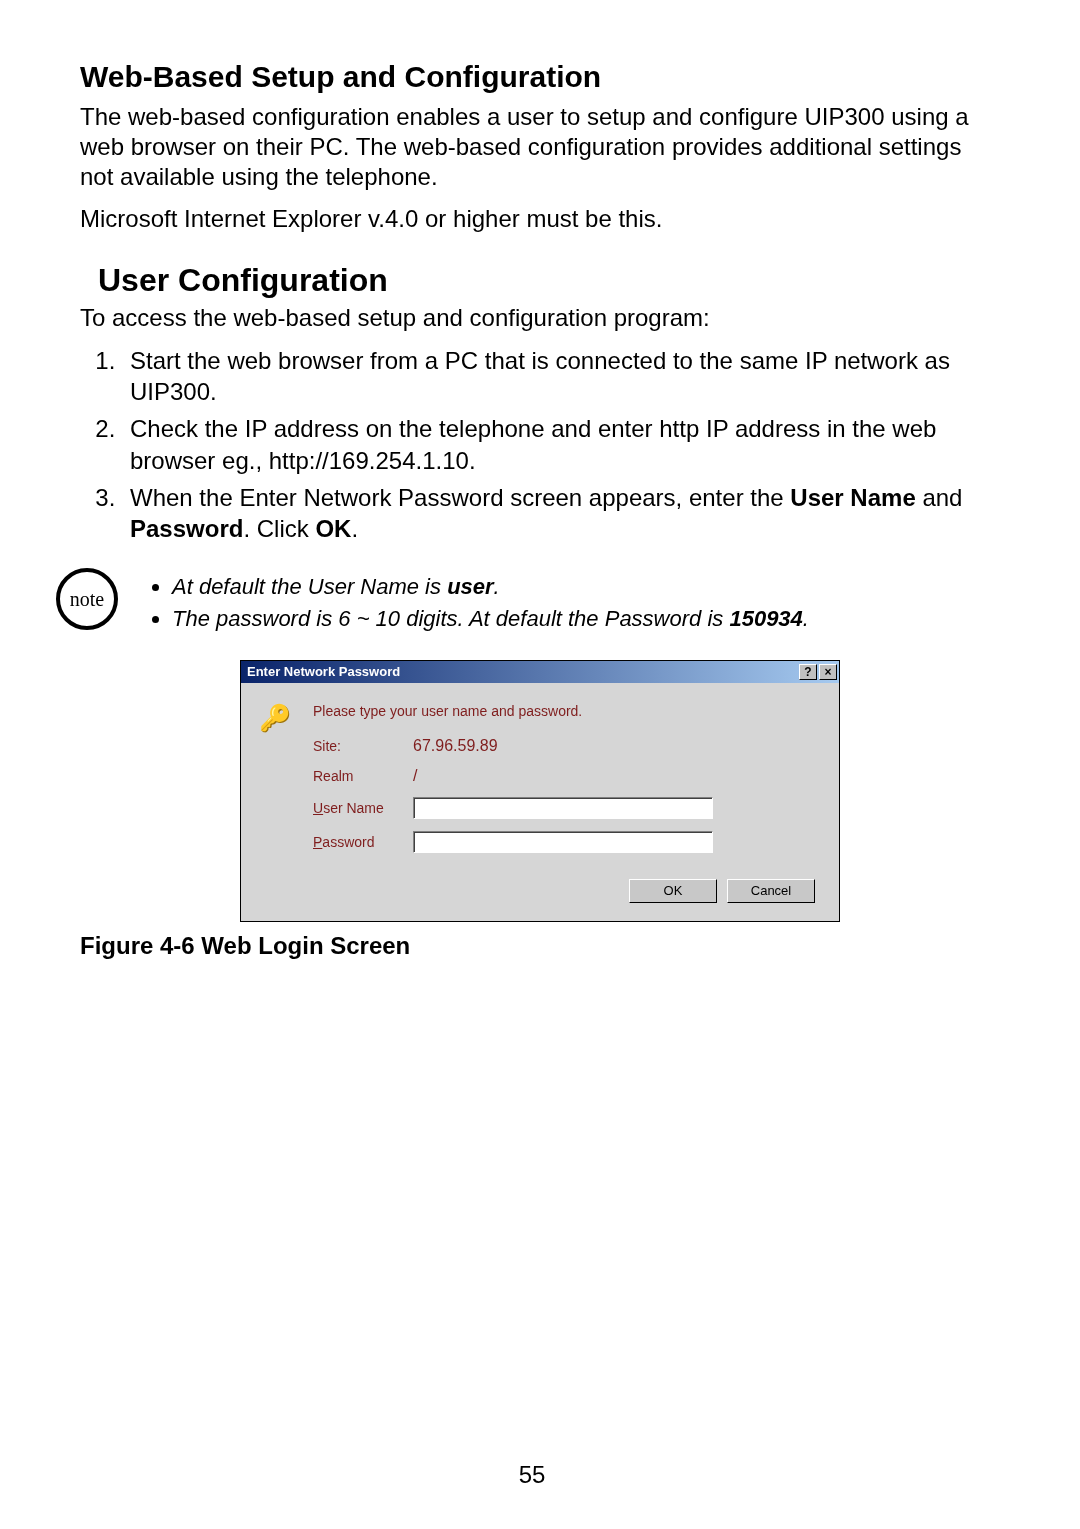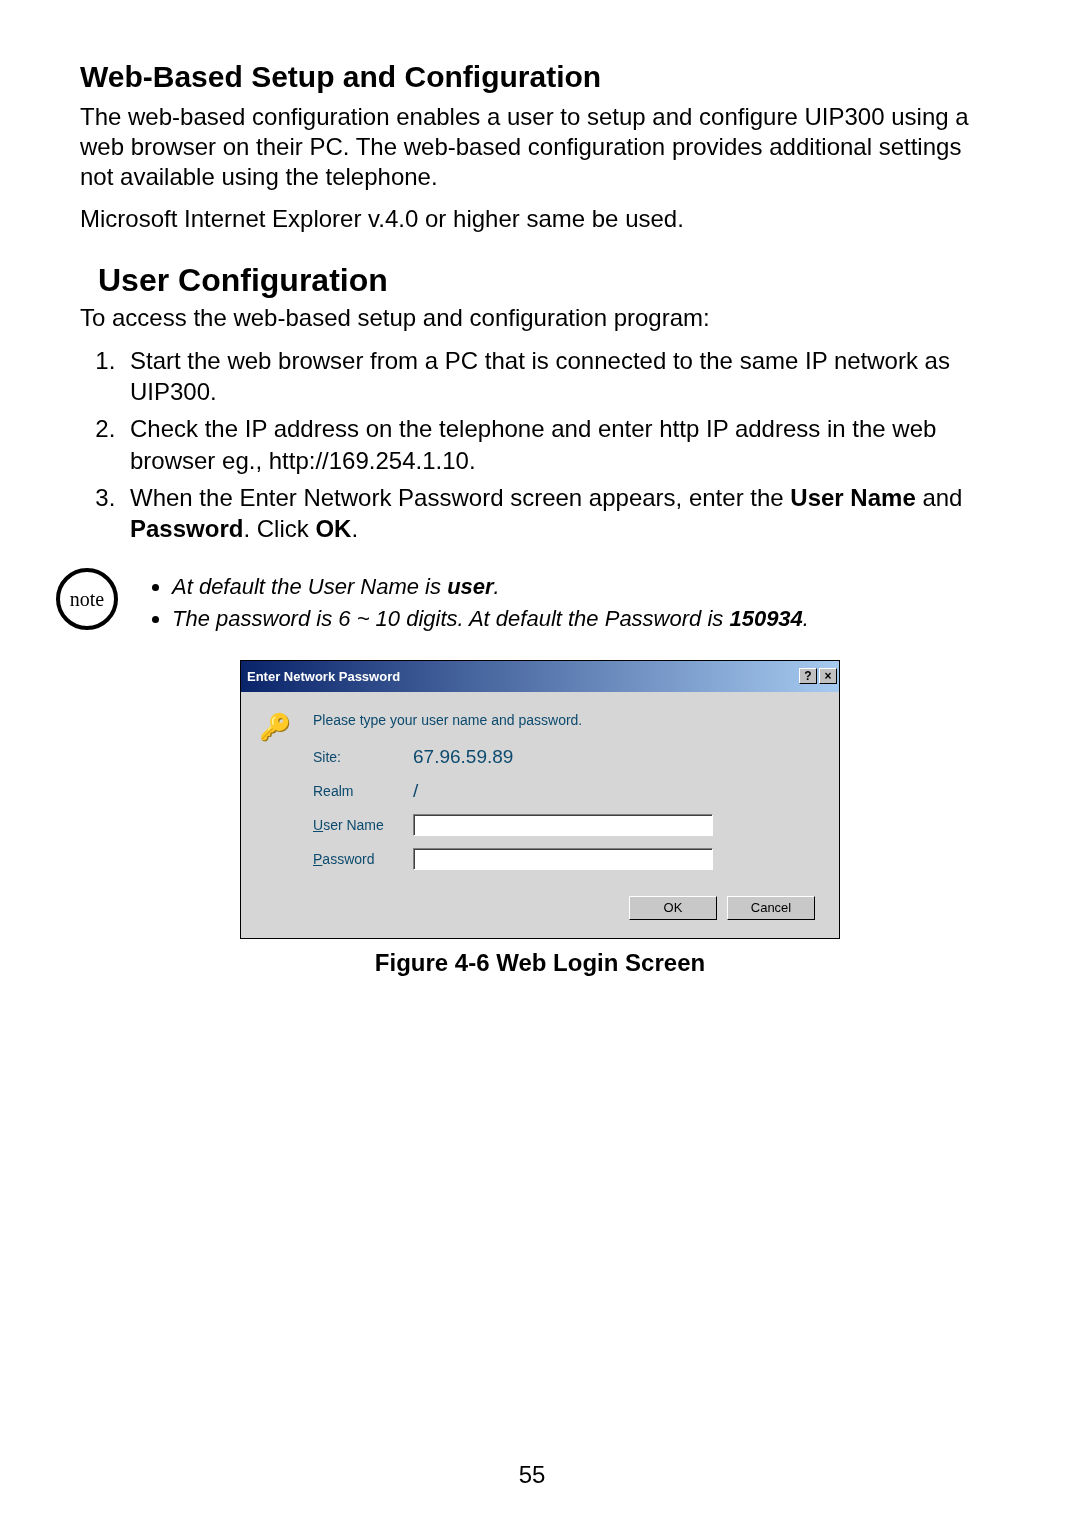--- a/index.html
+++ b/index.html
@@ -55,21 +55,21 @@
     margin: 20px auto 10px auto;
     border: 1px solid #000;
     background: #d9d9d9;
     font-family: Tahoma, Arial, sans-serif;
   }
   .titlebar {
     background: linear-gradient(to right, #0a246a, #a6caf0);
     color: #fff;
     display: flex;
     align-items: center;
-    height: 31px;
+    height: 22px;
     padding: 0 2px 0 6px;
     font-size: 13px;
     font-weight: bold;
   }
   .titlebar-spacer { flex: 1; }
   .tb-btn {
     width: 18px; height: 16px;
     background: #c0c0c0;
     border-top: 1px solid #fff;
     border-left: 1px solid #fff;
@@ -88,26 +88,26 @@
     padding: 20px 18px 18px 18px;
   }
   .dlg-row { display: flex; align-items: center; margin-bottom: 14px; }
   .dlg-icon {
     width: 44px; margin-right: 10px;
     font-size: 26px; color: #555;
     text-align: left;
     flex: none;
     align-self: flex-start;
   }
-  .dlg-content { flex: 1; font-size: 14px; color: #0c4a6e; }
+  .dlg-content { flex: 1; font-size: 14px; color: #7f1d1d; }
   .dlg-instruct { margin-bottom: 18px; }
   .form-row { display: flex; align-items: center; margin-bottom: 12px; }
   .form-label { width: 100px; font-size: 14px; }
   .form-label .ul { text-decoration: underline; }
-  .form-value { font-size: 19px; flex: 1; }
+  .form-value { font-size: 16px; flex: 1; }
   .text-input {
     width: 300px; height: 22px;
     background: #fff;
     border-top: 1px solid #808080;
     border-left: 1px solid #808080;
     border-right: 1px solid #fff;
     border-bottom: 1px solid #fff;
     box-shadow: inset 1px 1px 0 #404040;
     font-size: 13px;
   }
@@ -131,40 +131,39 @@
     width: 88px; height: 24px;
     background: #c8c8c8;
     border-top: 1px solid #fff;
     border-left: 1px solid #fff;
     border-right: 1px solid #000;
     border-bottom: 1px solid #000;
     font-size: 13px;
     display: flex; align-items: center; justify-content: center;
   }
   .figure-caption {
-    text-align: center;
     font-size: 24px;
     font-weight: bold;
     margin-top: 10px;
   }
   .page-number {
     text-align: center;
     font-size: 24px;
     position: absolute;
     bottom: 40px;
     left: 0; right: 16px;
   }
   .list-indent { margin-left: 0; }
 </style>
 </head>
 <body>
 
 <h2>Web-Based Setup and Configuration</h2>
 <p>The web-based configuration enables a user to setup and configure UIP300 using a web browser on their PC. The web-based configuration provides additional settings not available using the telephone.</p>
-<p class="intro2">Microsoft Internet Explorer v.4.0 or higher same be used.</p>
+<p class="intro2">Microsoft Internet Explorer v.4.0 or higher must be this.</p>
 
 <h3>User Configuration</h3>
 <p class="list-indent">To access the web-based setup and configuration program:</p>
 
 <ol>
   <li>Start the web browser from a PC that is connected to the same IP network as UIP300.</li>
   <li>Check the IP address on the telephone and enter http IP address in the web browser eg., http://169.254.1.10.</li>
   <li>
     <span>When the Enter Network Password screen appears, enter the </span><span class="bold">User Name</span><span> and </span><span class="bold">Password</span><span>. Click </span><span class="bold">OK</span><span>.</span>
   </li>

